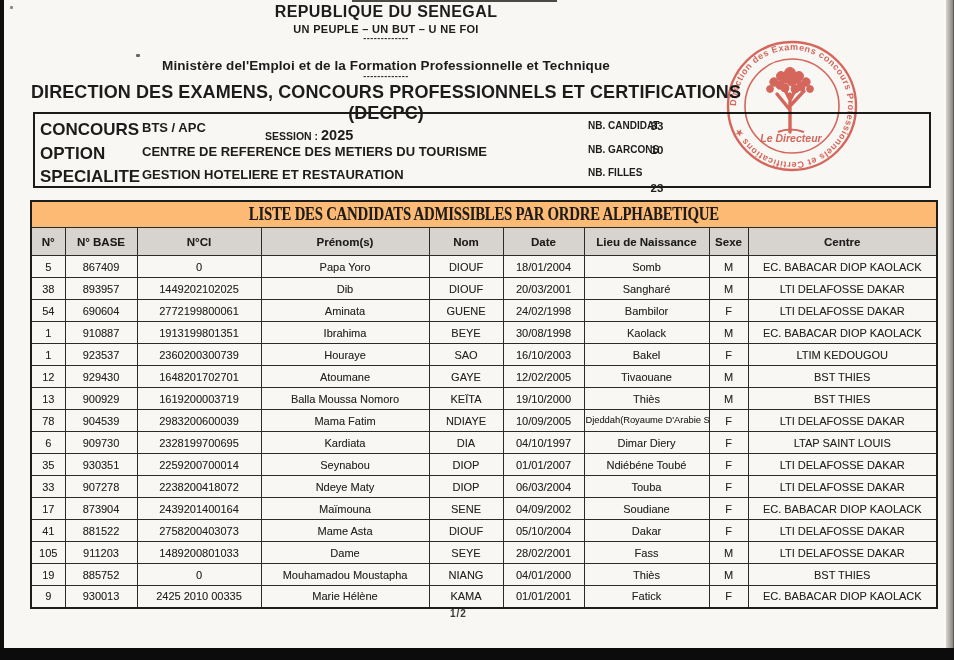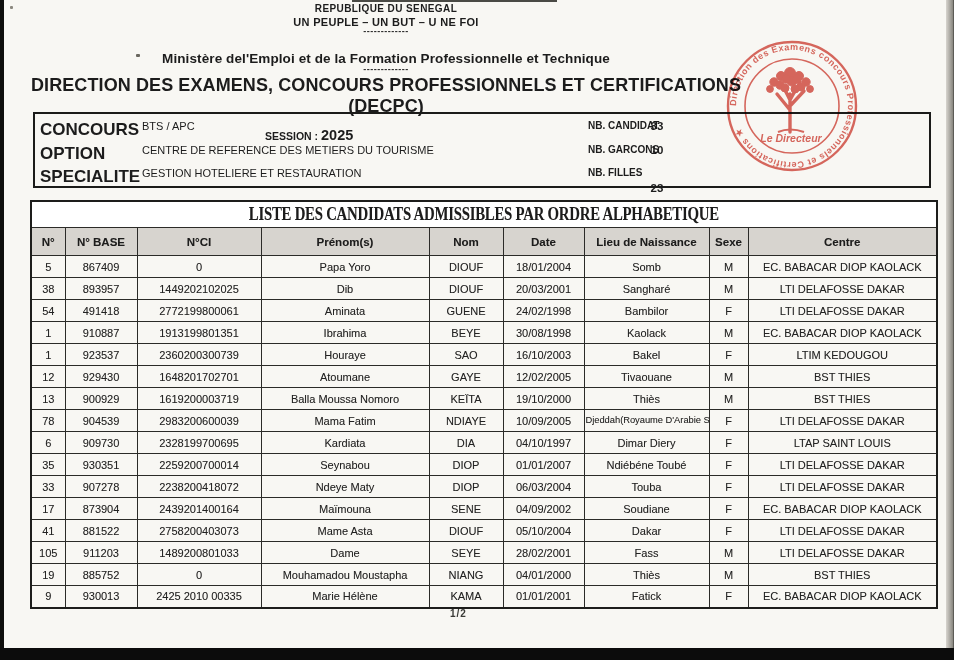--- a/index.html
+++ b/index.html
@@ -14,33 +14,33 @@
   }
   .edge-bottom { position:absolute; left:0; top:648px; width:954px; height:12px; background:#0c0c0c; }
   .edge-left { position:absolute; left:0; top:0; width:4px; height:660px; background:#0e0e0c; }
   .edge-right { position:absolute; right:0; top:0; width:8px; height:648px; background:linear-gradient(to right,#d8d5cf,#8a8881 85%,#3c3b37); }
   .top-line { position:absolute; left:352px; top:0; width:205px; height:2px; background:#4a4a45; }
   .speck1 { position:absolute; left:136px; top:54px; width:4px; height:3px; background:#6a675f; border-radius:1px; }
   .speck2 { position:absolute; left:10px; top:6px; width:3px; height:3px; background:#8b887f; border-radius:1px; }
 
   
   .doc-header { position:absolute; left:30px; top:3px; width:712px; text-align:center; }
-  .h-republic { font-size:10px; font-weight:bold; letter-spacing:.4px; }
+  .h-republic { font-size:16px; font-weight:bold; letter-spacing:.4px; }
   .h-motto { font-size:11px; font-weight:bold; letter-spacing:.3px; margin-top:2px; }
   .h-dashes { font-size:9px; font-weight:bold; line-height:7px; letter-spacing:.5px; color:#2a2a2a; }
   .h-ministry { font-size:13.5px; font-weight:bold; margin-top:16px; letter-spacing:.1px; }
   .h-direction { font-size:18px; font-weight:bold; margin-top:2px; letter-spacing:.1px; }
   .h-address { display:inline-block; font-size:10px; font-weight:bold; margin-top:4px;
                border-bottom:1.8px solid #22211f; padding-bottom:1px; letter-spacing:.1px; }
 
   
   .info-box { position:absolute; left:33px; top:112px; width:894px; height:72px;
               border:2.5px solid #1b1b19; background:transparent; }
   .info-row-label { position:absolute; font-size:17px; font-weight:bold; white-space:nowrap; }
-  .info-row-value { position:absolute; font-size:11px; font-weight:normal; white-space:nowrap; }
+  .info-row-value { position:absolute; font-size:13px; font-weight:bold; white-space:nowrap; }
   .session-wrap { position:absolute; left:230px; top:12px; font-weight:bold; white-space:nowrap; }
   .session-label { font-size:10.5px; font-weight:bold; }
   .session-value { font-size:14.5px; font-weight:bold; }
   .stat-label { position:absolute; left:553px; font-size:10px; font-weight:bold; white-space:nowrap; }
   .stat-value { position:absolute; left:600px; width:44px; text-align:center; font-size:11.5px; font-weight:bold; }
 
   
   .stamp { position:absolute; left:722px; top:36px; width:140px; height:140px;
            mix-blend-mode:multiply; opacity:.88; z-index:5; }
 
@@ -48,21 +48,21 @@
   .tbl-wrap { position:absolute; left:30px; top:200px; width:906px; z-index:2; }
   table.cand {
     border-collapse:collapse; table-layout:fixed; width:906px;
     border:2.3px solid #1d1d1b;
   }
   table.cand td, table.cand th {
     border:1.6px solid #2b2b28; text-align:center; vertical-align:middle;
     padding:0 1px; overflow:hidden; white-space:nowrap;
     text-shadow:.2px .2px 0 rgba(55,48,40,.28);
   }
-  tr.title-row td { height:25px; background:#ffffff; }
+  tr.title-row td { height:25px; background:#fdba74; }
   .tbl-title {
     display:inline-block; font-family:"Liberation Serif", serif;
     font-weight:bold; font-size:18.5px; letter-spacing:-.3px;
     transform:scaleX(.80) scaleY(1.05); transform-origin:center;
     white-space:nowrap;
   }
   tr.head-row { height:28px; background:#d7d4cf; }
   tr.head-row th { font-size:11.5px; font-weight:bold; }
   tbody tr { height:22px; }
   tbody td { font-size:11px; color:#222; }
@@ -185,21 +185,21 @@
           <td>1449202102025</td>
           <td>Dib</td>
           <td>DIOUF</td>
           <td>20/03/2001</td>
           <td>Sangharé</td>
           <td>M</td>
           <td>LTI DELAFOSSE DAKAR</td>
         </tr>
         <tr>
           <td>54</td>
-          <td>491418</td>
+          <td>690604</td>
           <td>2772199800061</td>
           <td>Aminata</td>
           <td>GUENE</td>
           <td>24/02/1998</td>
           <td>Bambilor</td>
           <td>F</td>
           <td>LTI DELAFOSSE DAKAR</td>
         </tr>
         <tr>
           <td>1</td>

